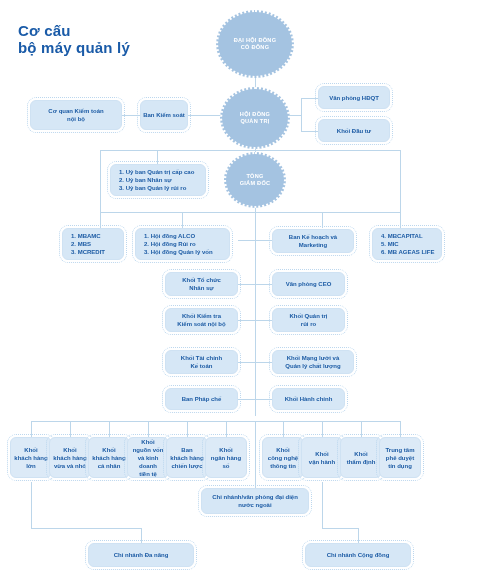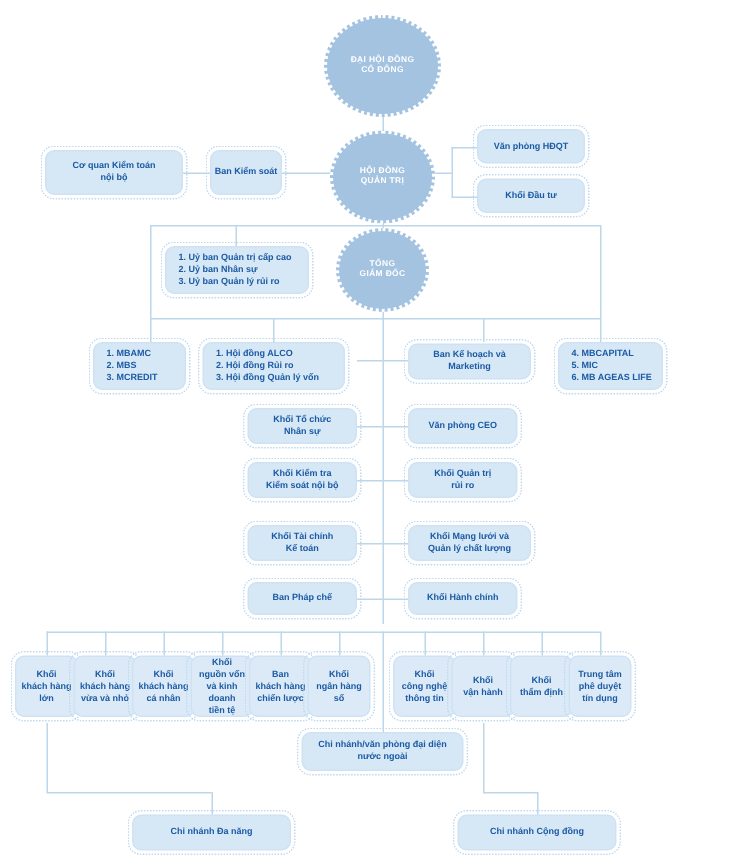--- a/index.html
+++ b/index.html
@@ -65,20 +65,24 @@
   
   .ln{position:absolute;background:#bcd6ea;}
   .lnv{width:1px;}
   .lnh{height:1px;}
 </style>
 </head>
 <body>
 
 <div id="chart">
 
+  <div class="title">
+    <span>Cơ cấu</span>
+    <span class="l2">bộ máy quản lý</span>
+  </div>
 
   <div class="ln lnv" style="left:255px;top:78px;height:22px;"></div>
 
   <div class="ln lnh" style="left:188px;top:115px;width:38px;"></div>
 
   <div class="ln lnh" style="left:122px;top:115px;width:18px;"></div>
 
   <div class="ln lnh" style="left:285px;top:115px;width:16px;"></div>
   <div class="ln lnv" style="left:301px;top:98px;height:34px;"></div>
   <div class="ln lnh" style="left:301px;top:98px;width:17px;"></div>

